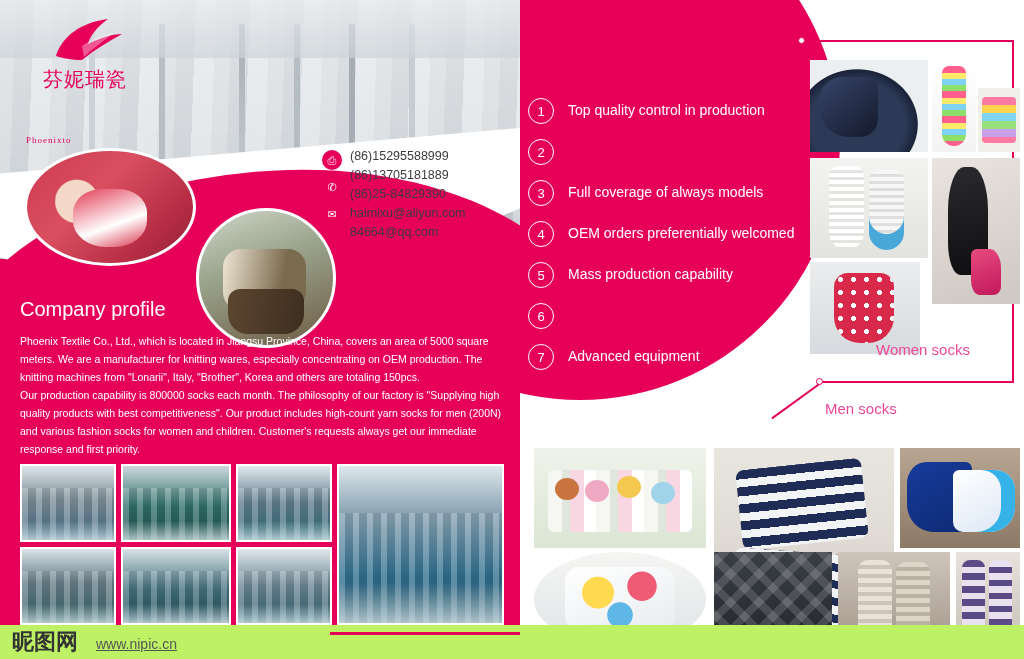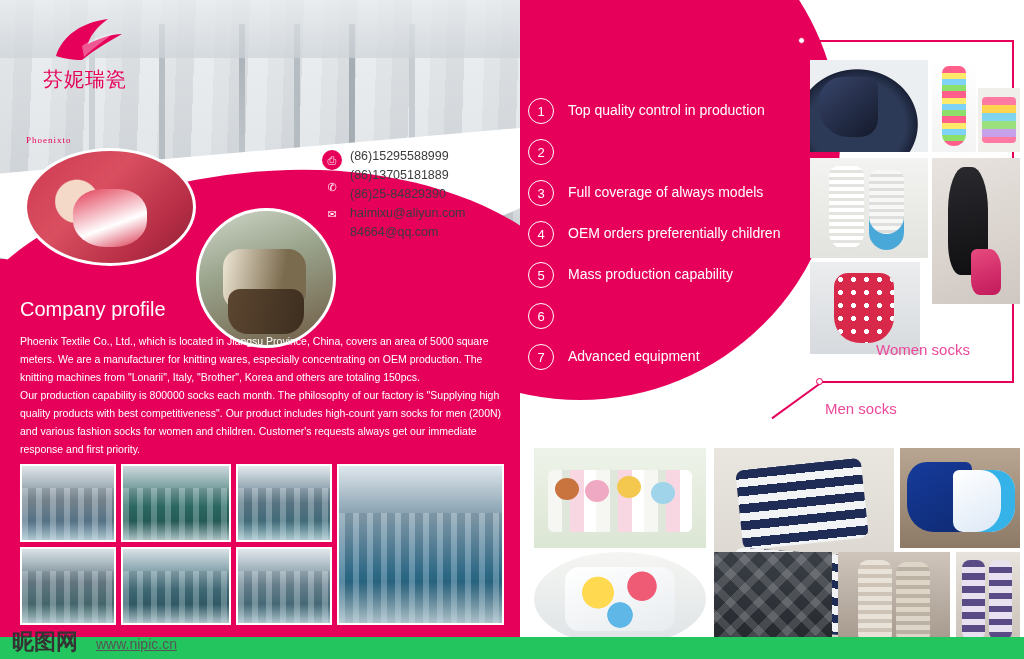--- a/index.html
+++ b/index.html
@@ -422,22 +422,22 @@
     border-radius:8px;
   }
   .g-stripe2:after{
     content:""; position:absolute; left:52%; top:8%; width:36%; height:84%;
     background: repeating-linear-gradient(180deg,#e8e2f0 0 7px,#5a4a86 7px 13px);
     border-radius:8px;
   }
 
   
   .bottom-bar {
-    position: absolute; left: 0; bottom: 0; width: 1024px; height: 22px;
-    background: #22c55e; z-index: 20;
+    position: absolute; left: 0; bottom: 0; width: 1024px; height: 34px;
+    background: #bef264; z-index: 20;
   }
   .wm-logo {
     position: absolute; left: 12px; bottom: 2px;
     font-size: 22px; color: #333; font-weight: bold;
     font-family: "Liberation Serif", serif;
   }
   .wm-url {
     position: absolute; left: 96px; bottom: 7px;
     font-size: 14px; color: #555; text-decoration: underline;
   }
@@ -519,21 +519,21 @@
       </div>
       <div class="adv-item">
         <div class="adv-num">2</div>
       </div>
       <div class="adv-item">
         <div class="adv-num">3</div>
         <div class="adv-text">Full coverage of always models</div>
       </div>
       <div class="adv-item">
         <div class="adv-num">4</div>
-        <div class="adv-text">OEM orders preferentially children</div>
+        <div class="adv-text">OEM orders preferentially welcomed</div>
       </div>
       <div class="adv-item">
         <div class="adv-num">5</div>
         <div class="adv-text">Mass production capability</div>
       </div>
       <div class="adv-item">
         <div class="adv-num">6</div>
       </div>
       <div class="adv-item">
         <div class="adv-num">7</div>

